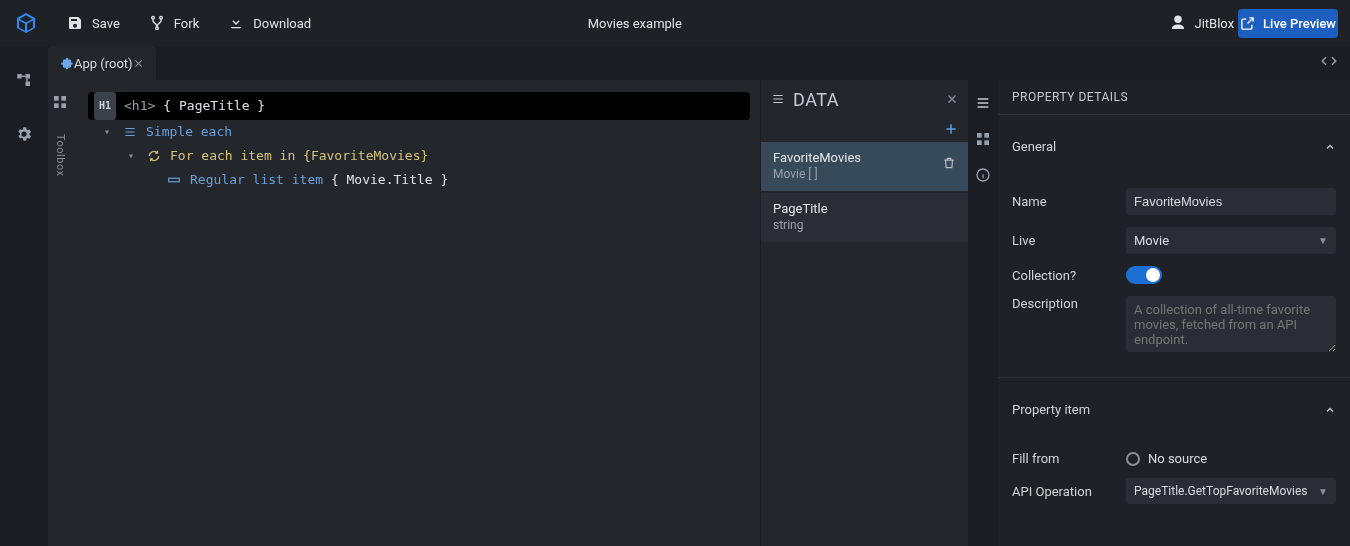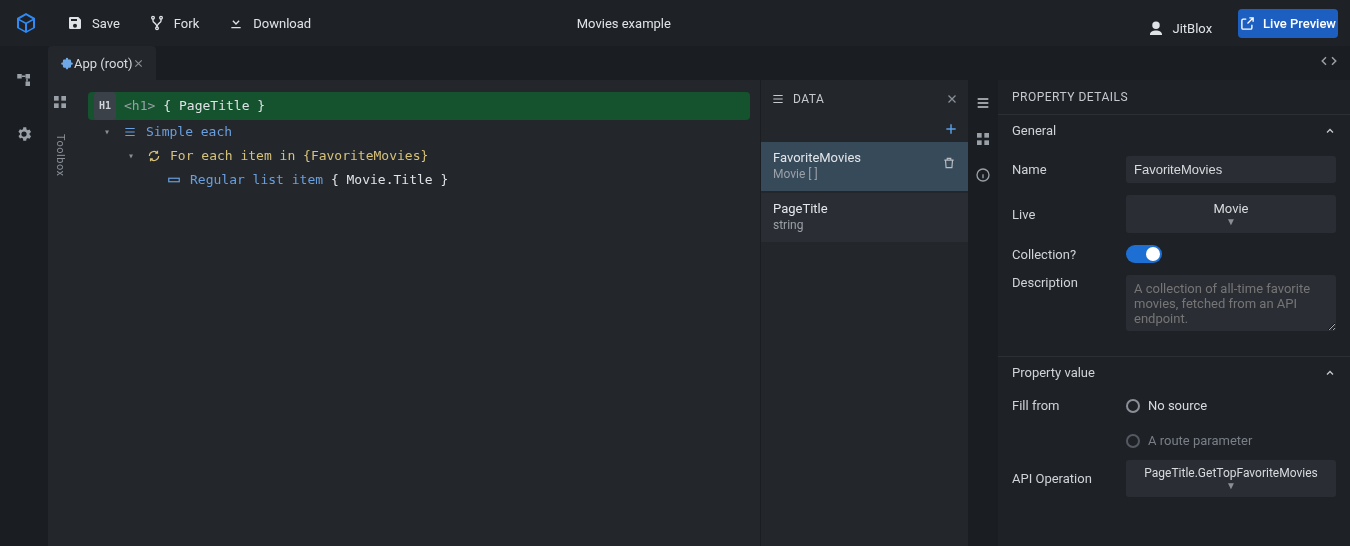--- a/index.html
+++ b/index.html
@@ -5,21 +5,21 @@
   * { box-sizing: border-box; margin: 0; padding: 0; }
   html, body { width: 1350px; height: 546px; overflow: hidden; font-family: -apple-system, BlinkMacSystemFont, "Segoe UI", Roboto, sans-serif; background:#1a1d21; color:#d8dbde; font-size:13px; }
   svg { display:block; }
 
   
   .topbar { height:46px; background:#1e2227; display:flex; align-items:center; padding:0 12px; gap:8px; }
   .logo { width:28px; height:28px; display:flex; align-items:center; justify-content:center; margin-right:8px; }
   .tool-btn { display:flex; align-items:center; gap:8px; padding:6px 10px; color:#e0e3e6; cursor:pointer; border-radius:3px; }
   .tool-btn .ico { width:18px; height:18px; display:flex; align-items:center; justify-content:center; }
   .center-title { flex:1; text-align:center; color:#e0e3e6; margin-left:-220px; }
-  .right-group { display:flex; align-items:flex-end; gap:26px; }
+  .right-group { display:flex; align-items:center; gap:4px; }
   .user-chip { display:flex; align-items:center; gap:8px; color:#e0e3e6; cursor:pointer; }
   .live-preview { background:#1d5fc0; color:#fff; padding:7px 2px; border-radius:4px; display:flex; align-items:center; gap:8px; cursor:pointer; font-weight:500; }
 
   
   .body { display:flex; height:500px; }
 
   .rail { width:48px; background:#1a1d21; display:flex; flex-direction:column; align-items:center; padding-top:22px; gap:30px; }
   .rail-btn { width:24px; height:24px; display:flex; align-items:center; justify-content:center; cursor:pointer; color:#9aa0a8; }
 
   .main { flex:1; display:flex; flex-direction:column; background:#23272c; }
@@ -30,66 +30,66 @@
   .code-chevrons { position:absolute; right:12px; top:8px; color:#8a8f97; cursor:pointer; }
 
   .editor-data-row { flex:1; display:flex; }
 
   
   .editor-wrap { flex:1; display:flex; background:#23272c; }
   .toolbox-rail { width:24px; background:#23272c; display:flex; flex-direction:column; align-items:center; padding-top:14px; gap:18px; }
   .toolbox-label { writing-mode:vertical-rl; color:#8a8f97; font-size:11px; margin-top:6px; letter-spacing:0.5px; }
   .editor { flex:1; padding:12px 10px 10px 16px; font-family: "Consolas", "Menlo", monospace; font-size:13px; line-height:24px; }
   .e-row { display:flex; align-items:center; gap:8px; padding:0 6px; border-radius:4px; }
-  .e-row.sel { background:#14532d; }
+  .e-row.sel { background:#000000; }
   .e-row .caret { width:10px; color:#8a8f97; cursor:pointer; font-size:10px; }
   .e-row .ico { width:16px; height:16px; display:flex; align-items:center; justify-content:center; }
   .badge-h1 { background:#3a4149; color:#cfd3d8; font-size:10px; font-weight:700; padding:2px 5px; border-radius:3px; font-family:inherit; }
   .c-tag { color:#9a9fa7; }
   .c-bind { color:#e0e3e6; }
   .c-link { color:#6a9fde; }
   .c-for { color:#d7c27a; }
   .indent-1 { padding-left:16px; }
   .indent-2 { padding-left:40px; }
   .indent-3 { padding-left:78px; }
 
   
   .data-panel { width:208px; background:#23272c; border-left:1px solid #1a1d21; display:flex; flex-direction:column; }
   .data-head { height:38px; display:flex; align-items:center; padding:0 10px; gap:8px; color:#c6cad0; }
-  .data-head .ttl { flex:1; letter-spacing:0.5px; font-size:12px; }
+  .data-head .ttl { flex:1; letter-spacing:0.5px; font-size:18px; }
   .data-head .x { color:#8a8f97; cursor:pointer; }
   .data-add { display:flex; justify-content:flex-end; padding:4px 10px 6px; color:#5aa0e6; cursor:pointer; }
   .data-item { padding:8px 12px 10px; cursor:pointer; background:#2a2e34; margin-bottom:2px; display:flex; align-items:flex-start; }
   .data-item .txt { flex:1; }
   .data-item .del { color:#9aa0a8; cursor:pointer; margin-top:6px; }
   .data-item.sel { background:#374a5a; }
   .data-item .nm { color:#e3e6ea; }
   .data-item .ty { color:#9aa0a8; font-size:12px; margin-top:2px; }
 
   
   .prop-rail { width:30px; background:#1a1d21; display:flex; flex-direction:column; align-items:center; padding-top:14px; gap:18px; }
   .prop-rail .pico { width:18px; height:18px; color:#9aa0a8; cursor:pointer; display:flex; align-items:center; justify-content:center; }
 
   
   .details { width:352px; background:#1e2227; display:flex; flex-direction:column; font-size:13px; }
   .details-head { height:34px; display:flex; align-items:center; padding:0 14px; color:#c6cad0; letter-spacing:0.5px; font-size:12px; }
-  .section-head { display:flex; align-items:center; padding:8px 14px; color:#cfd3d8; cursor:pointer; border-top:1px solid #2c3036; }
+  .section-head { display:flex; align-items:center; padding:24px 14px; color:#cfd3d8; cursor:pointer; border-top:1px solid #2c3036; }
   .section-head .lbl { flex:1; }
   .section-body { padding:4px 14px 16px; }
   .field-row { display:flex; align-items:center; padding:6px 0; gap:10px; }
   .field-row .flabel { width:104px; color:#d0d3d8; }
   .field-row .fctrl { flex:1; }
   .text-input { width:100%; background:#2a2e34; border:none; color:#d8dbde; padding:6px 8px; border-radius:3px; font-size:13px; }
-  .select { width:100%; background:#2a2e34; color:#d8dbde; padding:6px 8px; border-radius:3px; display:flex; align-items:center; justify-content:space-between; cursor:pointer;flex-direction:column; }
+  .select { width:100%; background:#2a2e34; color:#d8dbde; padding:6px 8px; border-radius:3px; display:flex; align-items:center; justify-content:space-between; cursor:pointer; }
   .select .arr { color:#8a8f97; font-size:10px; }
   .toggle { width:36px; height:18px; background:#1d6fd4; border-radius:10px; position:relative; cursor:pointer; }
   .toggle .knob { position:absolute; right:2px; top:2px; width:14px; height:14px; background:#fff; border-radius:50%; }
   .textarea { width:100%; min-height:56px; background:#2a2e34; border:none; color:#9aa0a8; padding:6px 8px; border-radius:3px; font-size:13px; resize:vertical; font-family:inherit; }
   .hint { color:#9aa0a8; font-style:italic; padding:4px 0 10px; }
-  .radio-group { flex:1; display:flex; flex-direction:column; gap:20px; }
+  .radio-group { flex:1; display:flex; flex-direction:row; gap:12px; }
   .radio-row { display:flex; align-items:center; gap:8px; cursor:pointer; }
   .radio { width:14px; height:14px; border-radius:50%; border:2px solid #8a8f97; display:flex; align-items:center; justify-content:center; }
   .radio.on { border-color:#1d6fd4; }
   .radio.on .dot { width:6px; height:6px; background:#1d6fd4; border-radius:50%; }
   .radio.disabled { border-color:#555a62; }
   .radio-row.disabled { color:#7a7f87; cursor:default; }
 </style>
 </head>
 <body>
 
@@ -330,43 +330,37 @@
                 </div>
             </div>
           </div>
           <div class="field-row" style="align-items:flex-start;">
             <div class="flabel">Description</div>
             <div class="fctrl"><textarea class="textarea" placeholder="A collection of all-time favorite movies, fetched from an API endpoint." style=""></textarea></div>
           </div>
         </div>
 
         <div class="section-head">
-          <span class="lbl">Property value</span>
+          <span class="lbl">Property item</span>
           <span>
               <svg width="12" height="12" viewBox="0 0 24 24" fill="none" stroke="#c6cad0" stroke-width="2.5">
                 <path d="M6 15l6-6 6 6"></path>
               </svg>
             </span>
         </div>
         <div class="section-body">
           <div class="field-row" style="align-items:flex-start;">
             <div class="flabel">Fill from</div>
             <div class="radio-group">
               <div class="radio-row">
                 <span class="radio">
                     <span class="dot"></span>
                   </span>
                 <span>No source</span>
               </div>
-              <div class="radio-row disabled">
-                <span class="radio disabled">
-                    <span class="dot"></span>
-                  </span>
-                <span>A route parameter</span>
-              </div>
             </div>
           </div>
           <div class="field-row">
             <div class="flabel">API Operation</div>
             <div class="fctrl">
               <div class="select">
                 <span style="font-size:12px;">PageTitle.GetTopFavoriteMovies</span>
                 <span class="arr">▼</span>
               </div>
             </div>

